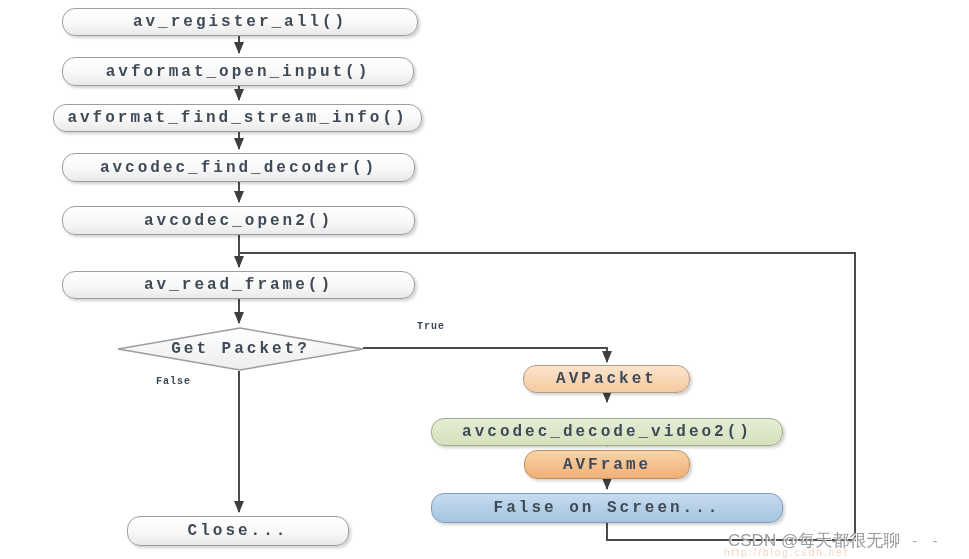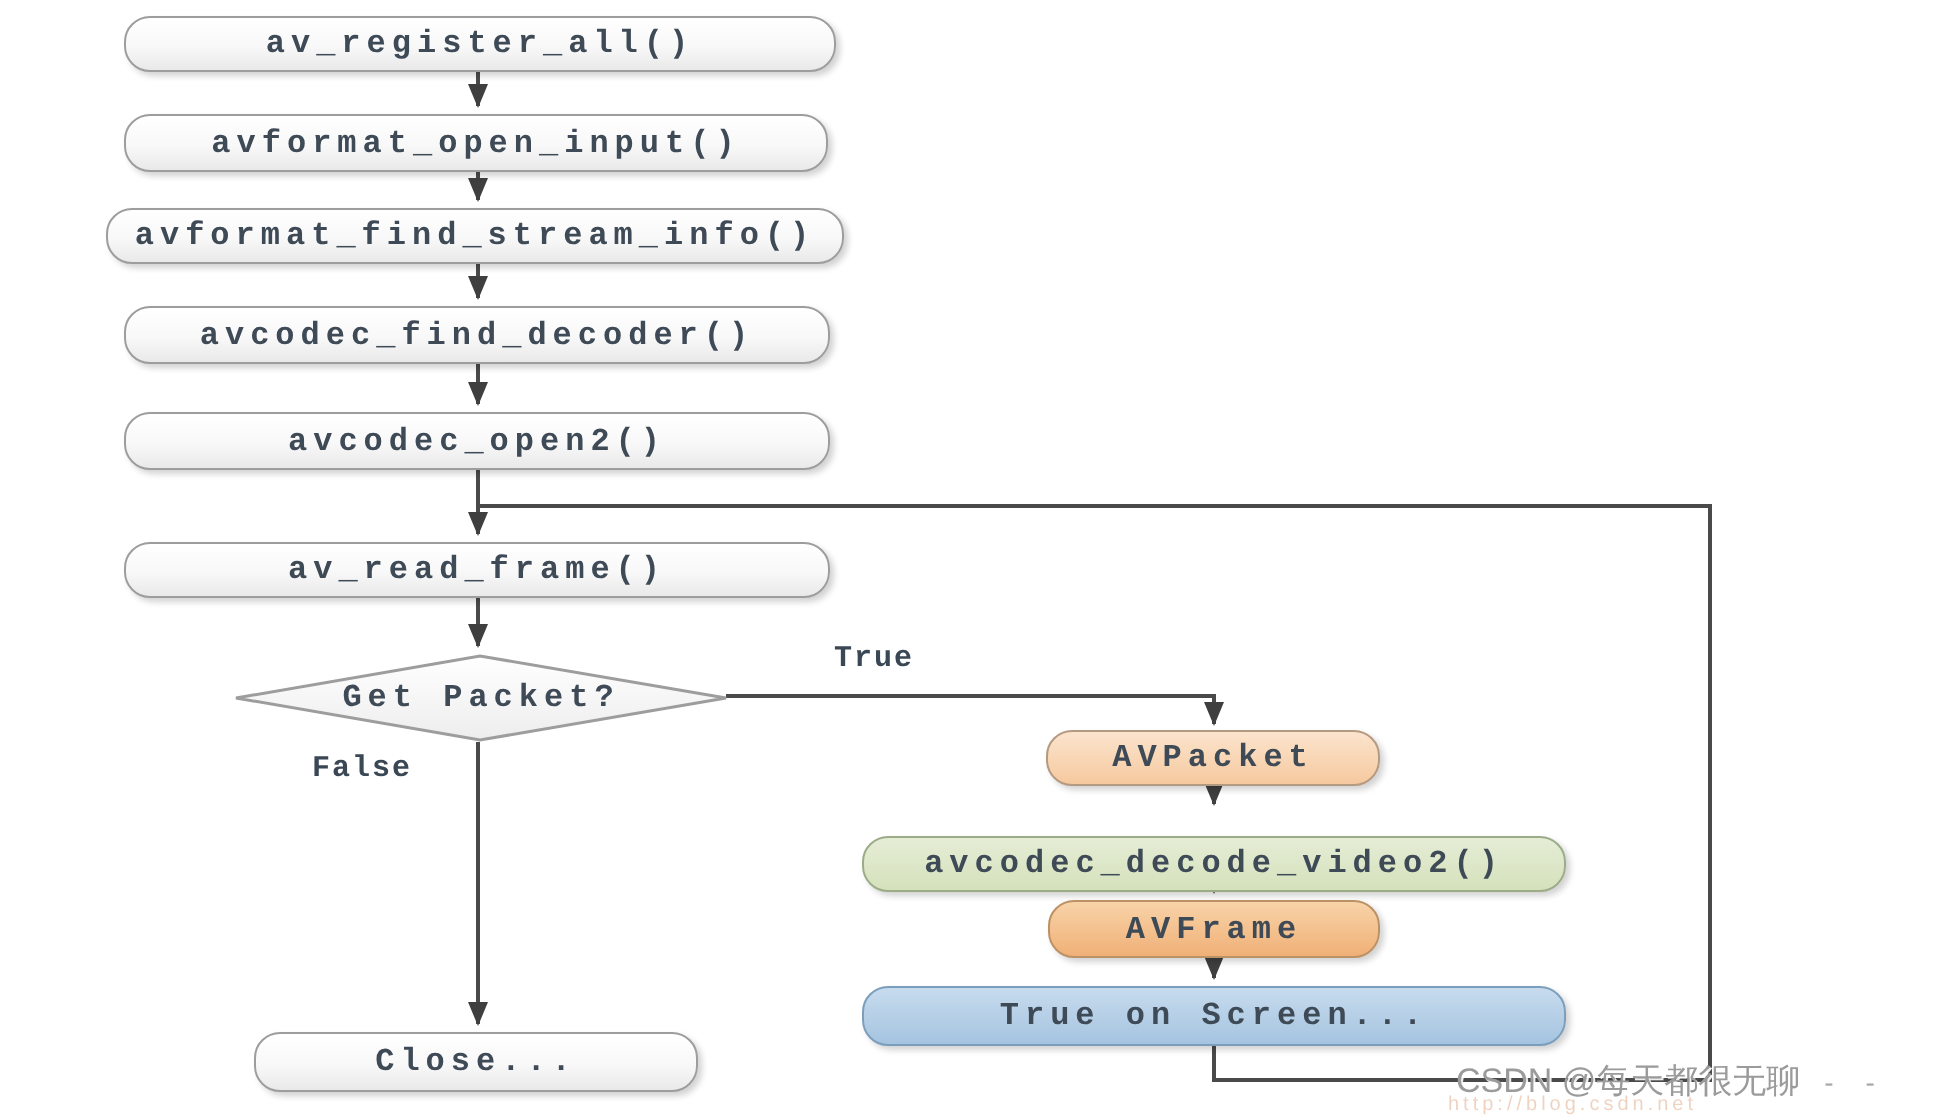--- a/index.html
+++ b/index.html
@@ -50,21 +50,21 @@
     box-shadow:2px 2px 3px rgba(0,0,0,0.18);
   }
   .diamond-wrap{position:absolute;left:118px;top:327px;width:245px;height:44px;z-index:2;}
   .diamond-label{
     position:absolute;left:0;top:0;width:100%;height:100%;
     display:flex;align-items:center;justify-content:center;
     font-weight:bold;font-size:16px;letter-spacing:3px;color:#3f4a57;
   }
   .branch-label{
     position:absolute;z-index:3;
-    font-weight:bold;font-size:15px;letter-spacing:1px;color:#3a4754;
+    font-weight:bold;font-size:10px;letter-spacing:1px;color:#3a4754;
   }
   .watermark{
     position:absolute;left:728px;top:529px;z-index:4;
     font-family:"Liberation Sans",sans-serif;
     font-size:17px;color:#9b9b9b;
     text-shadow:1px 1px 0 rgba(255,255,255,0.9);
     white-space:nowrap;
   }
   .watermark .marks{margin-left:12px;color:#a8a8a8;letter-spacing:6px;font-size:14px;}
   .watermark-sub{
@@ -149,21 +149,21 @@
 
   <div class="box green" style="left:431px;top:418px;width:352px;height:28px">
     <span>avcodec_decode_video2()</span>
   </div>
 
   <div class="box orange" style="left:524px;top:450px;width:166px;height:29px">
     <span>AVFrame</span>
   </div>
 
   <div class="box blue" style="left:431px;top:493px;width:352px;height:30px">
-    <span>True on Screen...</span>
+    <span>False on Screen...</span>
   </div>
 
   <div class="box plain" style="left:127px;top:516px;width:222px;height:30px">
     <span>Close...</span>
   </div>
 
   <div class="watermark">
     <span>CSDN @每天都很无聊</span><span class="marks">- -</span>
   </div>
   <div class="watermark-sub">http://blog.csdn.net</div>

